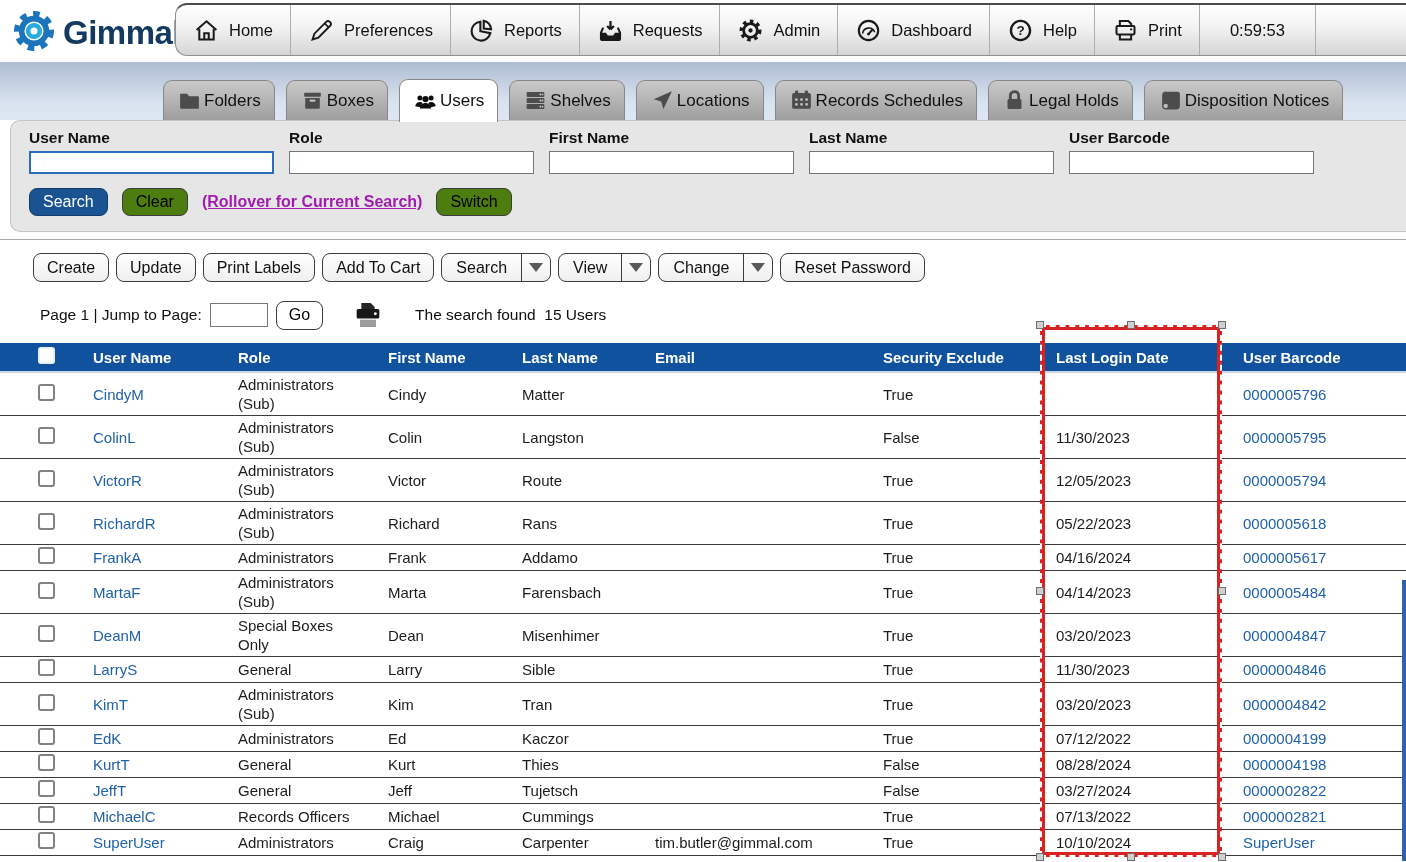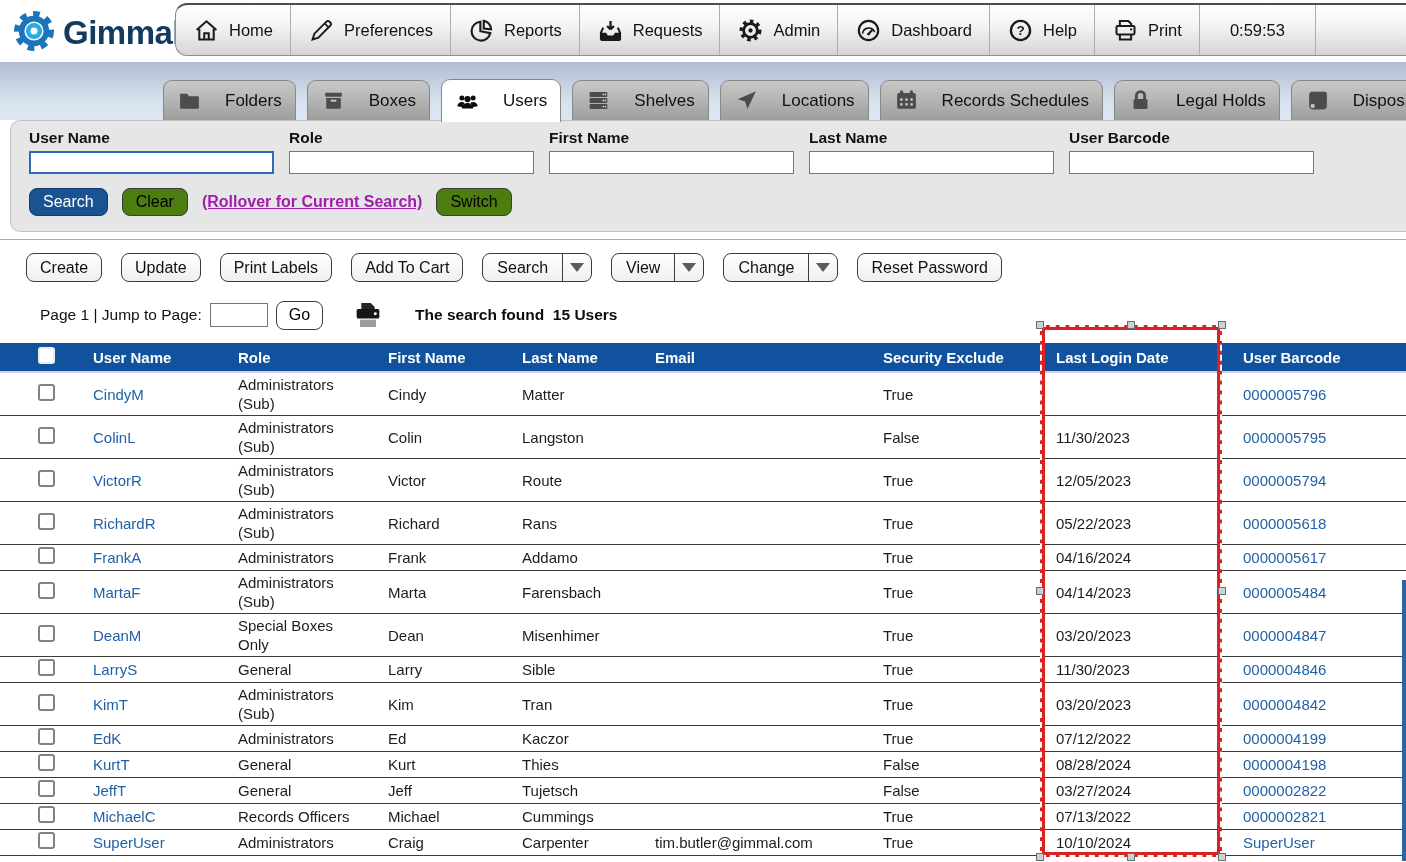--- a/index.html
+++ b/index.html
@@ -16,21 +16,21 @@
     border:1px solid #8f8f8f; border-top:2px solid #4c4c4c; border-right:none;
     border-radius:12px 0 0 12px; display:flex; align-items:stretch; }
   .nav-item { display:flex; align-items:center; gap:9px; padding:0 17px;
     border-right:1px solid #aeaeae; font-size:16.5px; cursor:pointer; white-space:nowrap; }
   .nav-item .icon { display:flex; } .nav-item .icon svg { width:27px; height:27px; color:#1a1a1a; }
   .nav-timer { display:flex; align-items:center; padding:0 30px; font-size:16.5px; border-right:1px solid #aeaeae; }
 
   
   .tabs-row { height:58px; background:linear-gradient(#afbdd2,#d9e3f0 70%,#dde6f2);
     display:flex; align-items:flex-end; padding-left:163px; gap:11px; position:relative; z-index:2; }
-  .tab { height:40px; display:flex; align-items:center; gap:23px; padding:0 13px;
+  .tab { height:40px; display:flex; align-items:center; gap:2px; padding:0 13px;
     background:linear-gradient(#c9c9c9,#9e9e9e); border:1px solid #878787; border-bottom:none;
     border-radius:9px 9px 0 0; font-size:17px; white-space:nowrap; cursor:pointer; }
   .tab .icon { display:flex; } .tab .icon svg { width:25px; height:25px; color:#4c4c4c; }
   .tab.active { background:#ffffff; height:43px; margin-bottom:-2px; }
   .tab.active .icon svg { color:#0d0d0d; }
 
   
   .form-panel { background:#e6e6e6; border:1px solid #c4c4c4; border-right:none;
     border-radius:10px 0 0 10px; margin-left:10px; height:112px; position:relative; z-index:1; }
   .form-fields { display:flex; padding:8px 0 0 18px; }
@@ -39,34 +39,34 @@
   .field input { width:245px; height:23px; border:1px solid #767676; background:#fff; font-size:15px; padding:0 4px; }
   .field input.focused { border:2px solid #2a6ebb; }
   .form-buttons { position:absolute; left:18px; top:67px; display:flex; align-items:center; gap:14px; }
   .btn { height:28px; border:1.6px solid #3c3c3c; border-radius:8px; background:#4d7c0f;
     font-size:16px; font-family:inherit; padding:0 13px; cursor:pointer; }
   .btn-primary { background:#1a5392; color:#fff; border-color:#123c6d; }
   .rollover-link { font-size:16px; font-weight:bold; text-decoration:underline; color:#a21caf; cursor:pointer; }
 
   
   .content { background:#fff; border-top:1px solid #a9a9a9; margin-top:7px; height:622px; padding-top:13px; position:relative; }
-  .toolbar { margin-left:26px; display:flex; gap:19px; }
+  .toolbar { margin-left:33px; display:flex; gap:7px; }
   .tb-btn { height:29px; border:1.6px solid #3c3c3c; border-radius:8px;
     background:linear-gradient(#ffffff,#efefef); font-size:16px; display:flex; align-items:center;
     padding:0 13px; cursor:pointer; white-space:nowrap; }
   .tb-btn.split { padding:0; }
   .tb-btn.split .lbl { padding:0 14px; }
   .tb-btn.split .dd { width:29px; align-self:stretch; display:flex; align-items:center; justify-content:center; border-left:1.4px solid #3c3c3c; cursor:pointer; }
   .dd-tri { width:0; height:0; border-left:7px solid transparent; border-right:7px solid transparent; border-top:9px solid #5a5a5a; }
 
   .page-row { margin:17px 0 0 40px; display:flex; align-items:center; font-size:15.5px; }
   .jump-input { width:58px; height:24px; border:1px solid #777; margin-left:8px; }
   .go-btn { margin-left:8px; height:29px; border:1.6px solid #3c3c3c; border-radius:8px; background:#fff; font-size:16px; padding:0 12px; cursor:pointer; font-family:inherit; }
   .pr-icon { margin-left:28px; display:flex; cursor:pointer; } .pr-icon svg { width:34px; height:32px; }
-  .result-text { font-weight:bold; margin-left:30px; white-space:pre; font-size:15.5px; color:#0d0d0d; }
+  .result-text { font-weight:normal; margin-left:30px; white-space:pre; font-size:15.5px; color:#0d0d0d; }
 
   
   table { width:1406px; border-collapse:collapse; table-layout:fixed; margin-top:12px; font-size:15px; }
   thead th { background:#10529e; color:#fff; text-align:left; font-weight:bold; padding:4px 8px; height:27px; border-bottom:2px solid #ccd5e2; cursor:pointer; white-space:nowrap; }
   th.col-check, td.col-check { padding-left:38px; }
   td { padding:2px 8px; color:#1c1c1c; line-height:19px; vertical-align:middle; overflow:hidden; }
   td.role-cell { padding-right:30px; }
   tbody tr { border-bottom:1px solid #3c3c3c; }
   .cbx { width:17px; height:17px; border:2px solid #828282; border-radius:3px; background:#fff; display:inline-block; cursor:pointer; }
   thead .cbx { border-color:#e8eef6; }

